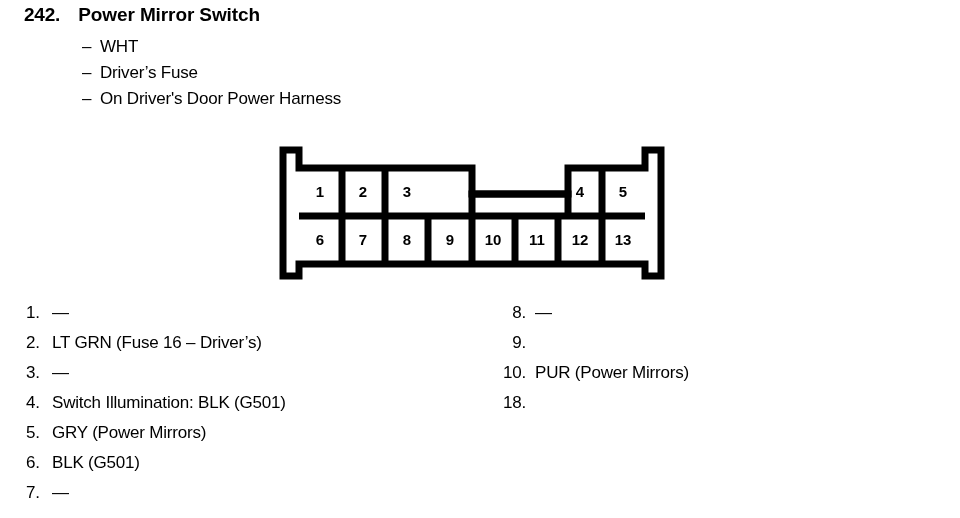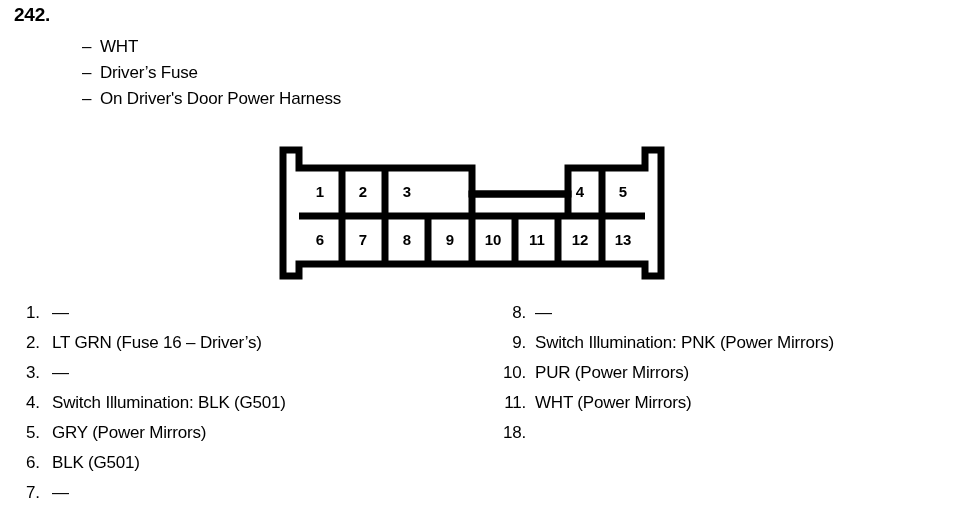--- a/index.html
+++ b/index.html
@@ -12,21 +12,21 @@
     height: 518px;
     position: relative;
     font-family: "Liberation Sans", sans-serif;
     color: #000000;
     overflow: hidden;
   }
 
   
   .title-row {
     position: absolute;
-    left: 14px;
+    left: 24px;
     top: 4px;
     display: flex;
     align-items: baseline;
   }
   .title-num {
     font-size: 19px;
     font-weight: bold;
     letter-spacing: -0.2px;
   }
   .title-text {
@@ -104,20 +104,21 @@
     width: 16px;
     text-align: left;
     margin-right: 10px;
   }
 </style>
 </head>
 <body>
 
 <div class="title-row">
   <span class="title-num">242.</span>
+  <span class="title-text">Power Mirror Switch</span>
 </div>
 
 <div class="sublines">
   <div class="subline">
     <span class="subline-dash">–</span>
     <span>WHT</span>
   </div>
   <div class="subline">
     <span class="subline-dash">–</span>
     <span>Driver’s Fuse</span>
@@ -227,28 +228,23 @@
     </div>
   </div>
 
   <div class="legend-col right">
     <div class="legend-item">
       <span class="legend-num">8.</span>
       <span>—</span>
     </div>
     <div class="legend-item">
       <span class="legend-num">9.</span>
-      <span>Switch Illumination: PNK (Power Mirrors)</span>
     </div>
     <div class="legend-item">
       <span class="legend-num">10.</span>
       <span>PUR (Power Mirrors)</span>
     </div>
     <div class="legend-item">
-      <span class="legend-num">11.</span>
-      <span>WHT (Power Mirrors)</span>
-    </div>
-    <div class="legend-item">
       <span class="legend-num">18.</span>
     </div>
   </div>
 
 </div>
 
 </body></html>

